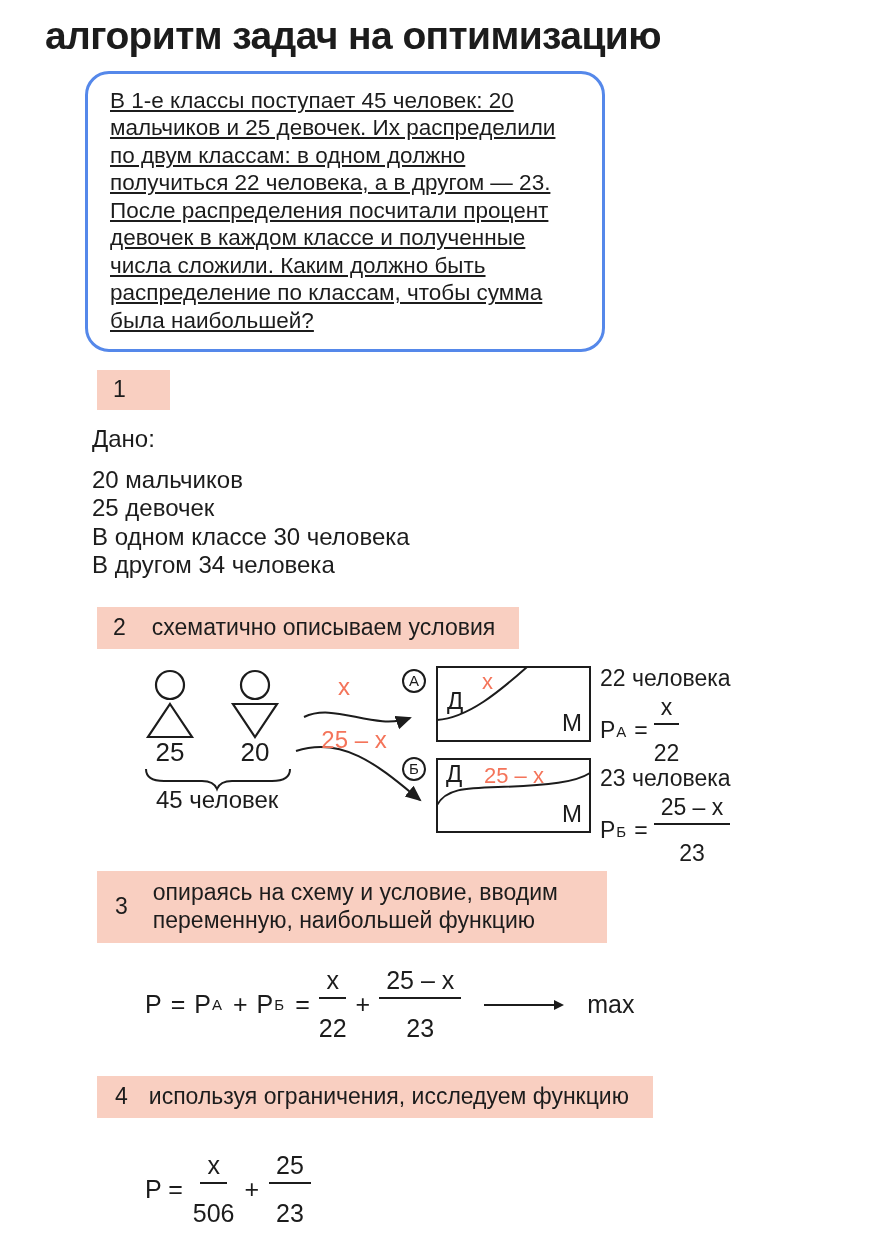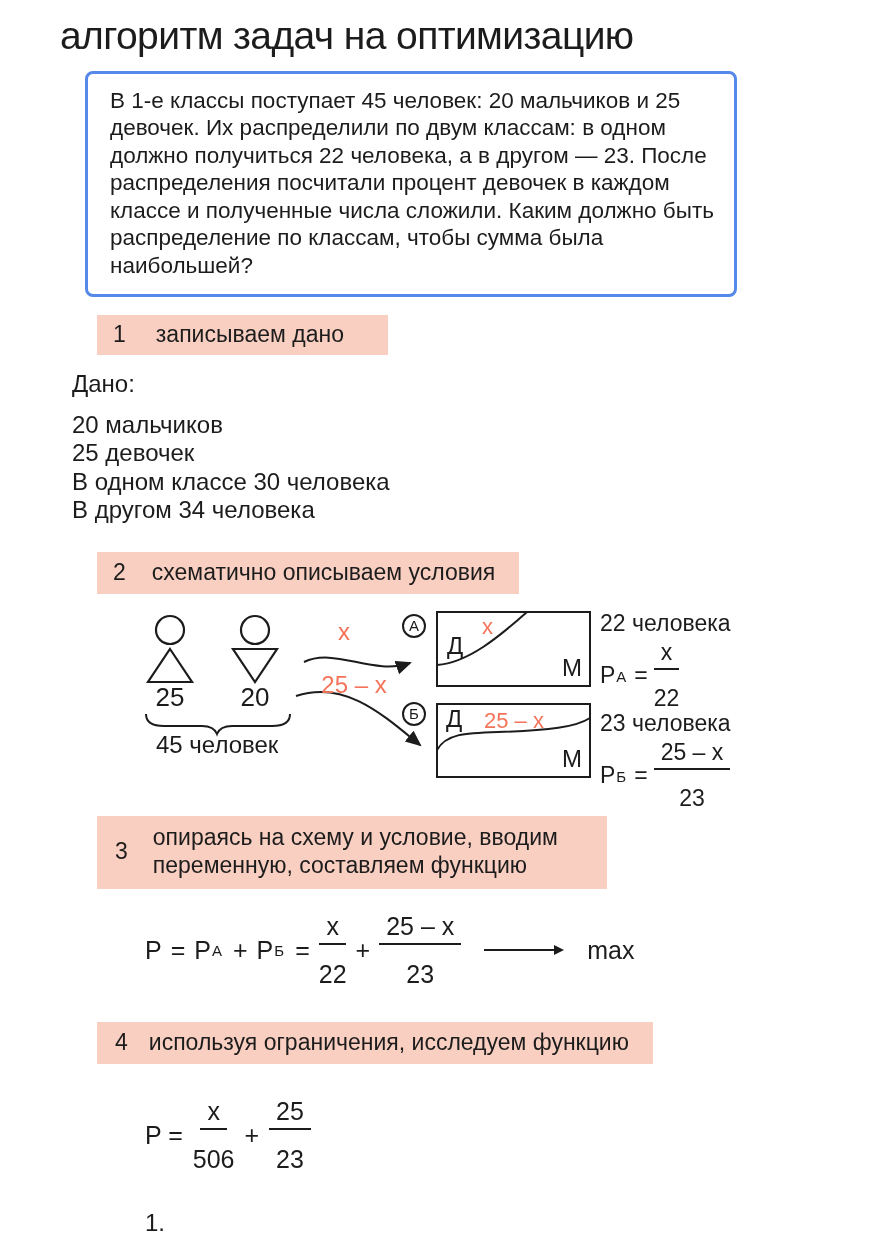--- a/index.html
+++ b/index.html
@@ -1,35 +1,35 @@
 <!DOCTYPE html>
 <html><head>
 <meta charset="utf-8">
 <style>
   html,body{margin:0;padding:0;background:#ffffff;}
   body{width:882px;height:1256px;overflow:hidden;
        font-family:"Liberation Sans","DejaVu Sans",sans-serif;color:#1c1c1c;}
   .page{position:relative;width:882px;height:1256px;background:#fff;}
 
-  .title{margin:14px 0 0 60px;font-size:39px;font-weight:400;letter-spacing:-0.6px;}
-
-  .problem-box{box-sizing:border-box;margin:13px 0 0 85px;width:652px;
-       border:3px solid #5588ea;border-radius:8px;padding:13px 20px 15px 22px;
-       font-size:22.5px;line-height:1.22;}
+  .title{margin:14px 0 0 45px;font-size:39px;font-weight:700;letter-spacing:-0.6px;}
+
+  .problem-box{box-sizing:border-box;margin:13px 0 0 85px;width:520px;
+       border:3px solid #5588ea;border-radius:24px;padding:13px 20px 15px 22px;
+       font-size:22.5px;line-height:1.22;text-decoration:underline;}
 
   .step-header{display:flex;align-items:center;background:#f9cfc1;width:fit-content;
        margin-left:97px;font-size:23px;}
   .step-header .num{flex:0 0 auto;}
   .sh1{margin-top:18px;padding:6px 44px 7px 16px;gap:30px;}
   .sh2{margin-top:28px;padding:7px 24px 8px 16px;gap:26px;}
   .sh3{margin-top:20px;padding:8px 22px 9px 18px;gap:25px;}
   .sh3 .lbl{max-width:432px;line-height:1.2;}
   .sh4{margin-top:34px;padding:7px 24px 8px 18px;gap:21px;}
 
-  .given{margin:15px 0 0 72px;font-size:24px;}
+  .given{margin:15px 0 0 92px;font-size:24px;}
   .given .head{margin-bottom:13px;}
   .given .item{line-height:1.18;}
 
   .diagram{position:relative;margin:12px 0 0 130px;width:748px;height:190px;}
   .diagram svg{position:absolute;left:0;top:0;}
   .diagram svg text{font-family:"Liberation Sans","DejaVu Sans",sans-serif;fill:#1c1c1c;}
   .d-num{font-size:26px;}
   .d-total{font-size:24px;}
   .d-flow{font-size:24px;fill:#f4745a !important;}
   .d-badge{font-size:15px;}
@@ -62,21 +62,20 @@
 <div class="page">
 
   <div class="title">алгоритм задач на оптимизацию</div>
 
   <div class="problem-box">
     <span>В 1-е классы поступает 45 человек: 20 мальчиков и 25 девочек. Их распределили по двум классам: в одном должно получиться 22 человека, а в другом — 23. После распределения посчитали процент девочек в каждом классе и полученные числа сложили. Каким должно быть распределение по классам, чтобы сумма была наибольшей?</span>
   </div>
 
   <div class="step-header sh1">
     <span class="num">1</span>
-    <span class="lbl">записываем дано</span>
   </div>
 
   <div class="given">
     <div class="head">Дано:</div>
     <div class="item">20 мальчиков</div>
     <div class="item">25 девочек</div>
     <div class="item">В одном классе 30 человека</div>
     <div class="item">В другом 34 человека</div>
   </div>
 
@@ -156,21 +155,21 @@
         <span class="frac">
           <span class="num">25 – x</span>
           <span class="den">23</span>
         </span>
       </div>
     </div>
   </div>
 
   <div class="step-header sh3">
     <span class="num">3</span>
-    <span class="lbl">опираясь на схему и условие, вводим переменную, составляем функцию</span>
+    <span class="lbl">опираясь на схему и условие, вводим переменную, наибольшей функцию</span>
   </div>
 
   <div class="fn-formula">
     <span>P</span>
     <span>=</span>
     <span class="tok">
         <span>P</span>
         <span class="sub">А</span>
       </span>
     <span>+</span>

